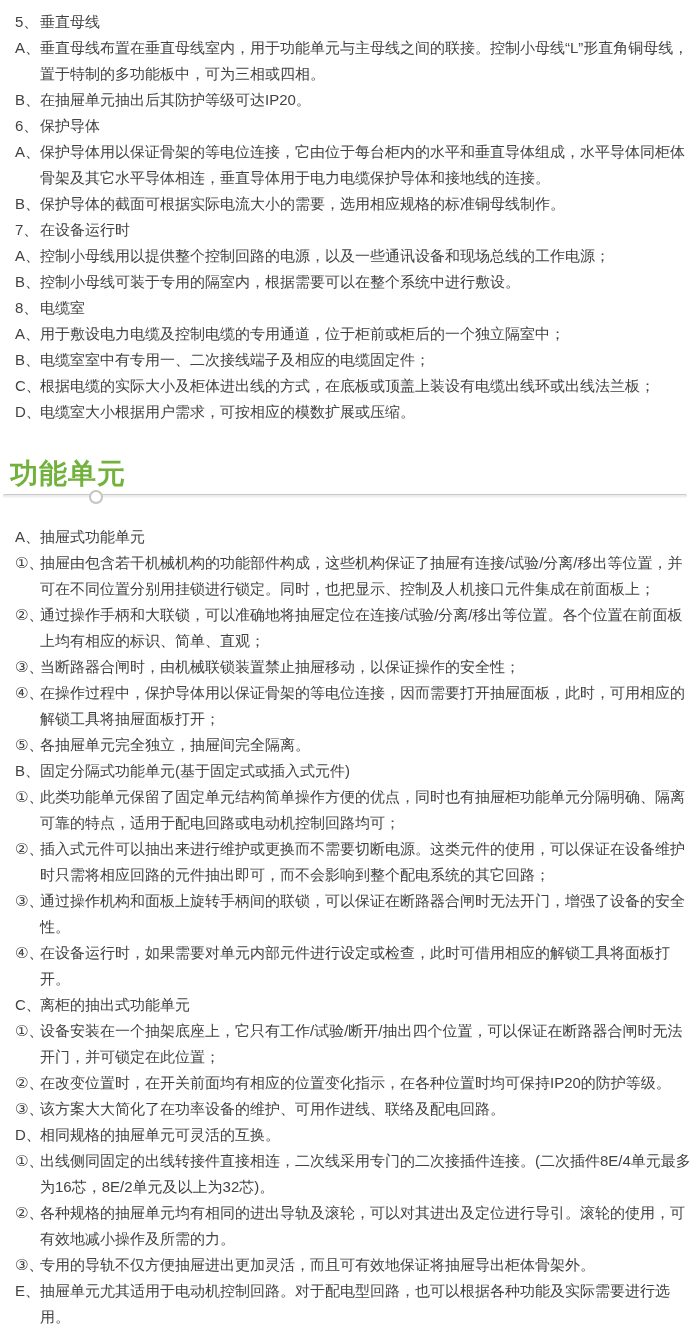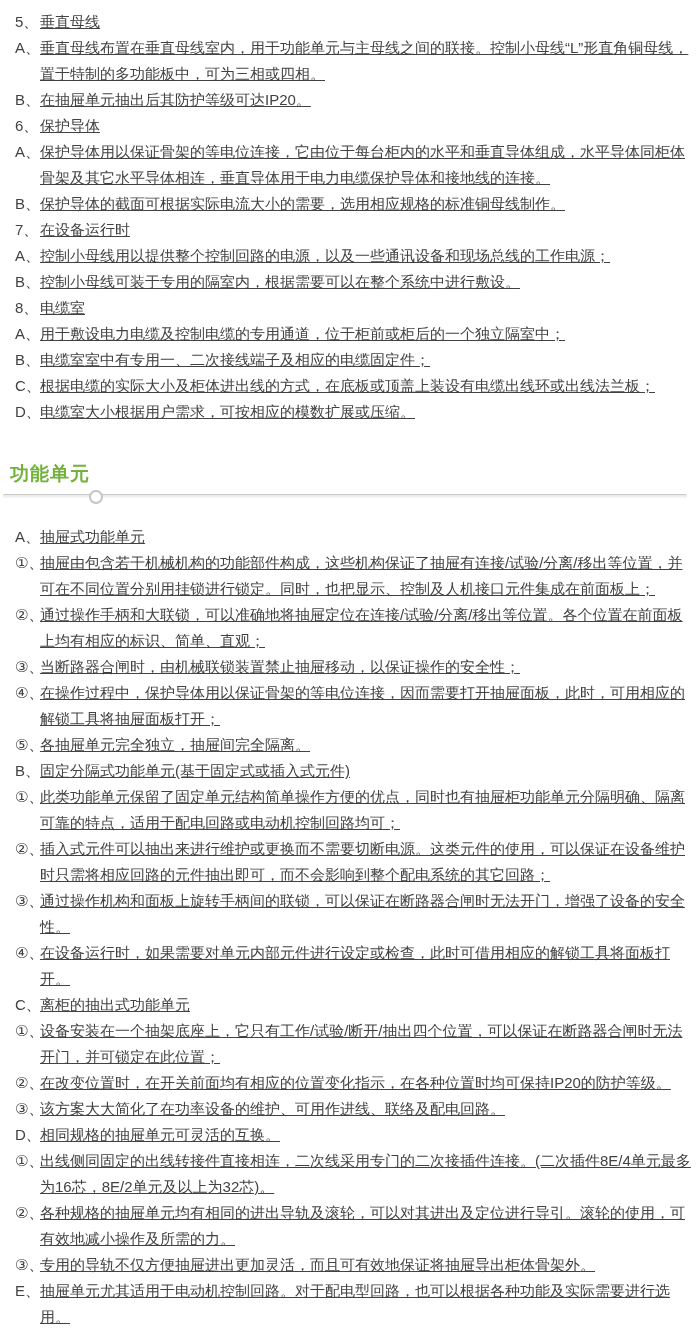--- a/index.html
+++ b/index.html
@@ -7,26 +7,26 @@
     width:700px;height:1332px;background:#ffffff;overflow:hidden;
     font-family:"Liberation Sans","DejaVu Sans",sans-serif;
     font-size:15px;line-height:26px;color:#424242;
     -webkit-font-smoothing:antialiased;
   }
   .doc{padding:9px 8px 0 15px;}
 
   
   .row{position:relative;padding-left:25px;}
   .row .lbl{position:absolute;left:0;top:0;white-space:nowrap;}
-  .row .txt{display:block;text-decoration:underline;}
+  .row .txt{display:block;}
 
   
   .sec-head{margin:36px 0 0 -5px;}
   .sec-title{
-    font-size:19px;line-height:26px;font-weight:bold;letter-spacing:1px;
+    font-size:28px;line-height:26px;font-weight:bold;letter-spacing:1px;
   }
 
   
   .divider{
     position:relative;margin:7px 0 0 -7px;width:684px;height:3px;
     border-top:1px solid #c9c9c9;border-bottom:1px solid #ffffff;
     background:linear-gradient(#e9e9e9,#f7f7f7);
     border-radius:2px;
   }
   .divider .knob{

